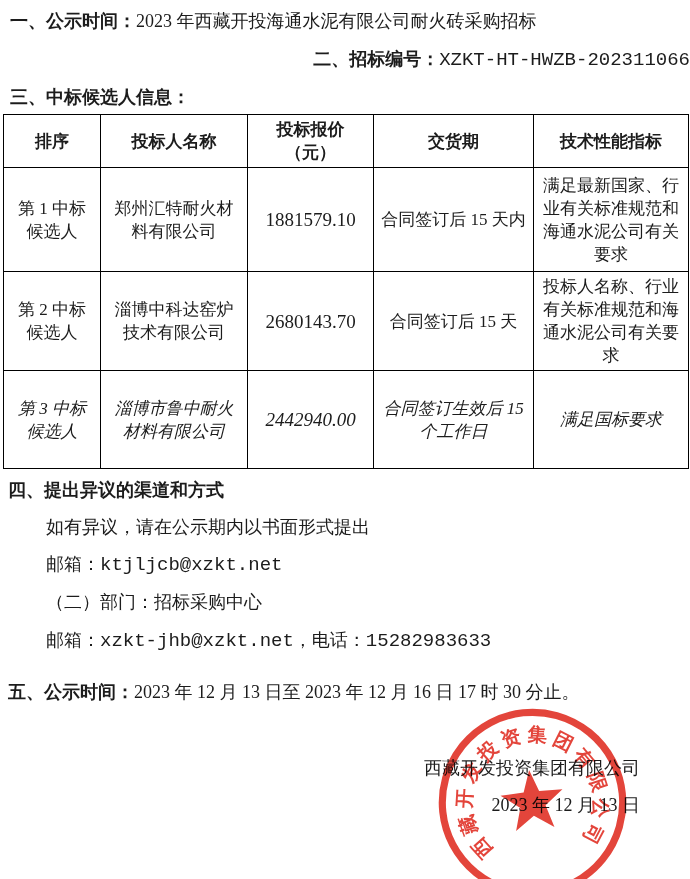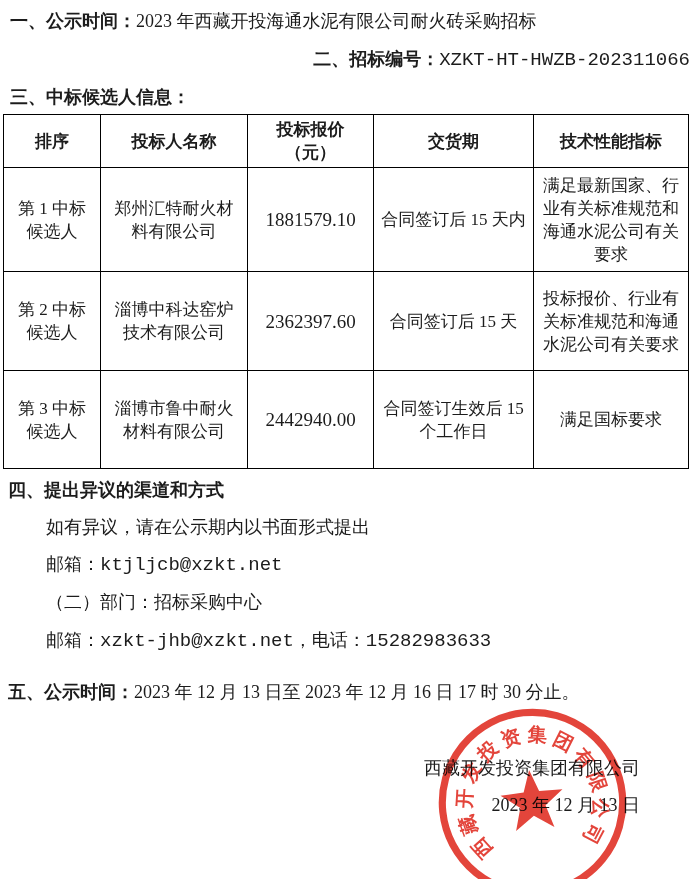--- a/index.html
+++ b/index.html
@@ -22,21 +22,21 @@
   }
   table.bids th,table.bids td{
     border:1px solid #000;text-align:center;vertical-align:middle;
     padding:2px 6px;line-height:23px;overflow:hidden;
   }
   col.c1{width:97px;}col.c2{width:147px;}col.c3{width:126px;}
   col.c4{width:160px;}col.c5{width:155px;}
   tr.hrow{height:53px;}
   tr.r0{height:104px;}
   tr.r1{height:99px;}
-  tr.r2{height:98px;}
+  tr.r2{height:98px;font-style:italic;}
   table.bids th{font-weight:700;font-size:17px;}
   td.rank-cell{padding:2px 8px;}
   td.bidder-cell{padding:2px 11px;}
   td.price-cell{font-size:19px;padding:2px 4px;}
   td.spec-left{text-align:left;padding:2px 8px;}
   td.spec-center{padding:2px 8px;}
   
   .h4{margin:10px 0 0 8px;font-size:18px;line-height:23px;font-weight:700;}
   .sub{margin:14px 0 0 46px;font-size:18px;line-height:23px;white-space:nowrap;}
   .sub2{margin:15px 0 0 46px;}
@@ -88,23 +88,23 @@
       <tr class="r0">
         <td class="rank-cell">第 1 中标候选人</td>
         <td class="bidder-cell">郑州汇特耐火材料有限公司</td>
         <td class="price-cell">1881579.10</td>
         <td>合同签订后 15 天内</td>
         <td class="spec-left">满足最新国家、行业有关标准规范和海通水泥公司有关要求</td>
       </tr>
       <tr class="r1">
         <td class="rank-cell">第 2 中标候选人</td>
         <td class="bidder-cell">淄博中科达窑炉技术有限公司</td>
-        <td class="price-cell">2362397.60</td>
+        <td class="price-cell">2680143.70</td>
         <td>合同签订后 15 天</td>
-        <td class="spec-left">投标报价、行业有关标准规范和海通水泥公司有关要求</td>
+        <td class="spec-left">投标人名称、行业有关标准规范和海通水泥公司有关要求</td>
       </tr>
       <tr class="r2">
         <td class="rank-cell">第 3 中标候选人</td>
         <td class="bidder-cell">淄博市鲁中耐火材料有限公司</td>
         <td class="price-cell">2442940.00</td>
         <td>合同签订生效后 15 个工作日</td>
         <td class="spec-center">满足国标要求</td>
       </tr>
     </tbody>
   </table>

